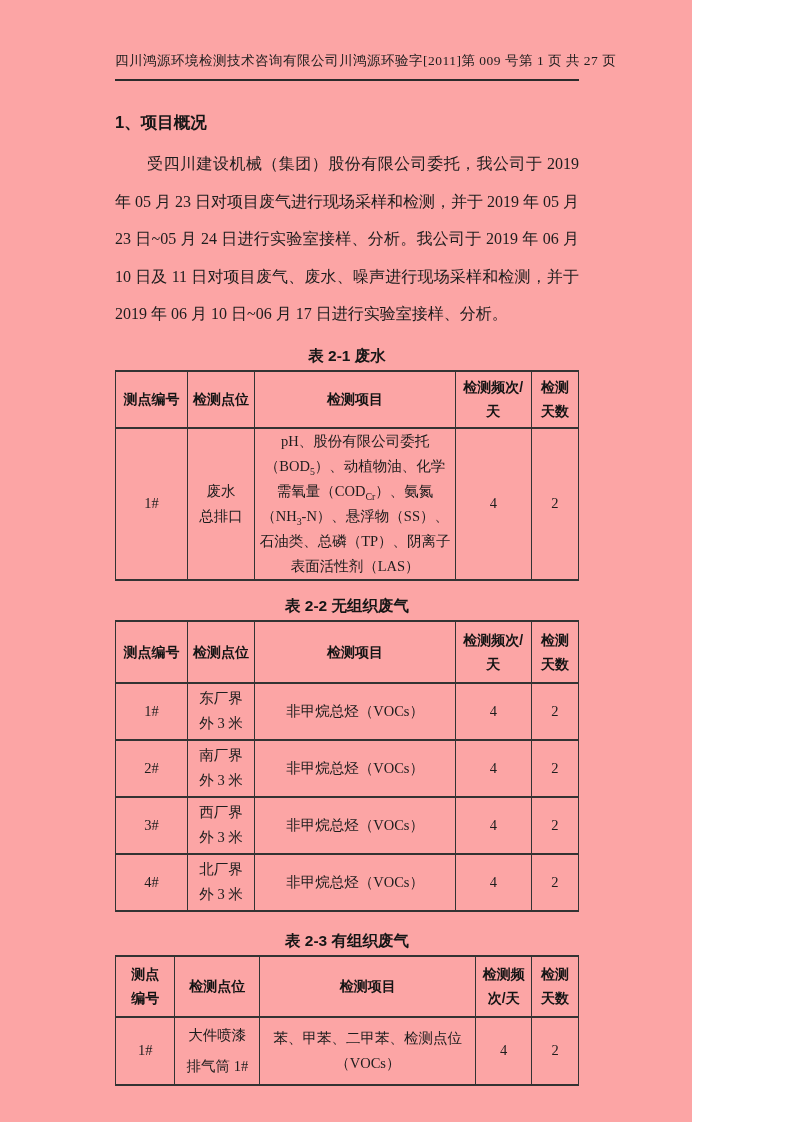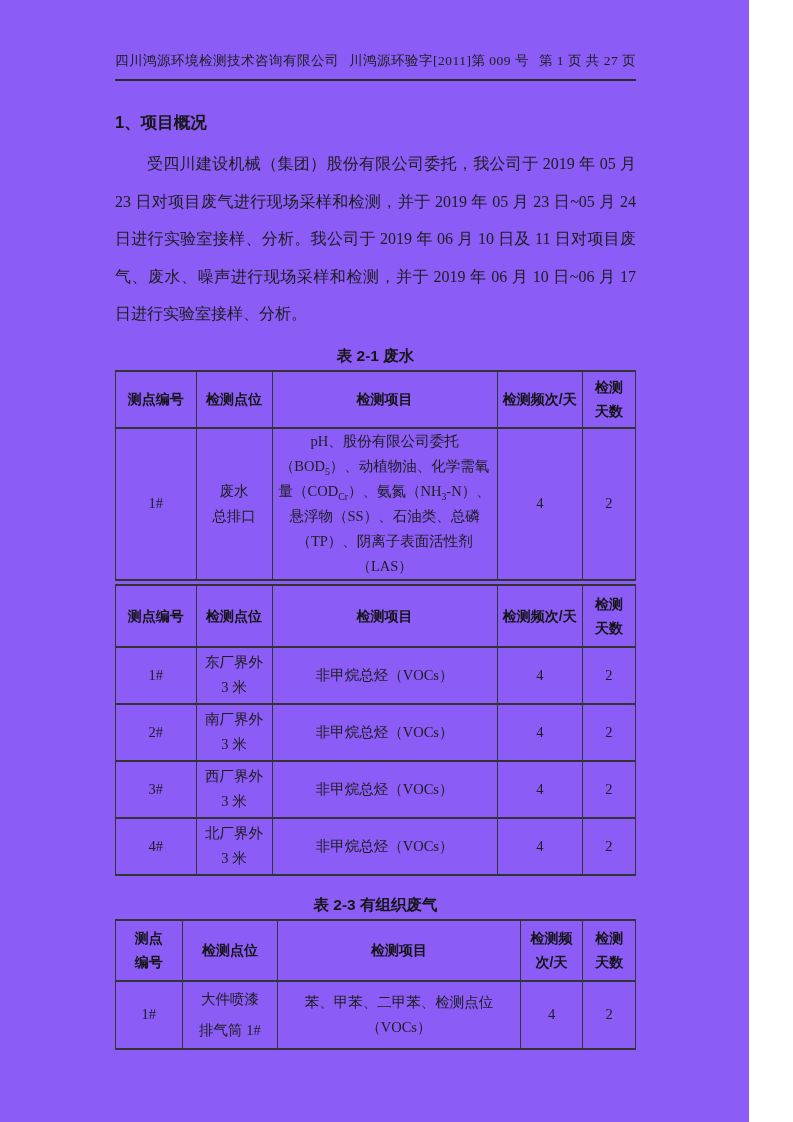--- a/index.html
+++ b/index.html
@@ -1,20 +1,20 @@
 <!DOCTYPE html>
 <html lang="zh"><head>
 <meta charset="utf-8">
 <style>
   html, body { margin: 0; padding: 0; background: #ffffff; }
   .page {
     position: relative;
-    width: 749px;
+    width: 692px;
     height: 1122px;
-    background: #8b5cf6;
+    background: #fca5a5;
     box-sizing: border-box;
     padding: 52px 113px 16px 115px;
     font-family: "Liberation Serif", "DejaVu Serif", serif;
     color: #1d1d1d;
     overflow: hidden;
   }
   
   .doc-header {
     display: flex;
     justify-content: space-between;
@@ -131,20 +131,21 @@
         <td>1#</td>
         <td>废水
 总排口</td>
         <td class="items-cell"><span>pH、股份有限公司委托（BOD</span><sub>5</sub><span>）、动植物油、化学需氧量（COD</span><sub>Cr</sub><span>）、氨氮（NH</span><sub>3</sub><span>-N）、悬浮物（SS）、石油类、总磷（TP）、阴离子表面活性剂（LAS）</span></td>
         <td>4</td>
         <td>2</td>
       </tr>
     </tbody>
   </table>
 
+  <div class="table-title t2">表 2-2 无组织废气</div>
   <table class="data-table tbl-2">
     <colgroup>
       <col style="width:15.5%">
         <col style="width:14.6%">
         <col style="width:43.3%">
         <col style="width:16.4%">
         <col style="width:10.2%">
     </colgroup>
     <thead>
       <tr>

